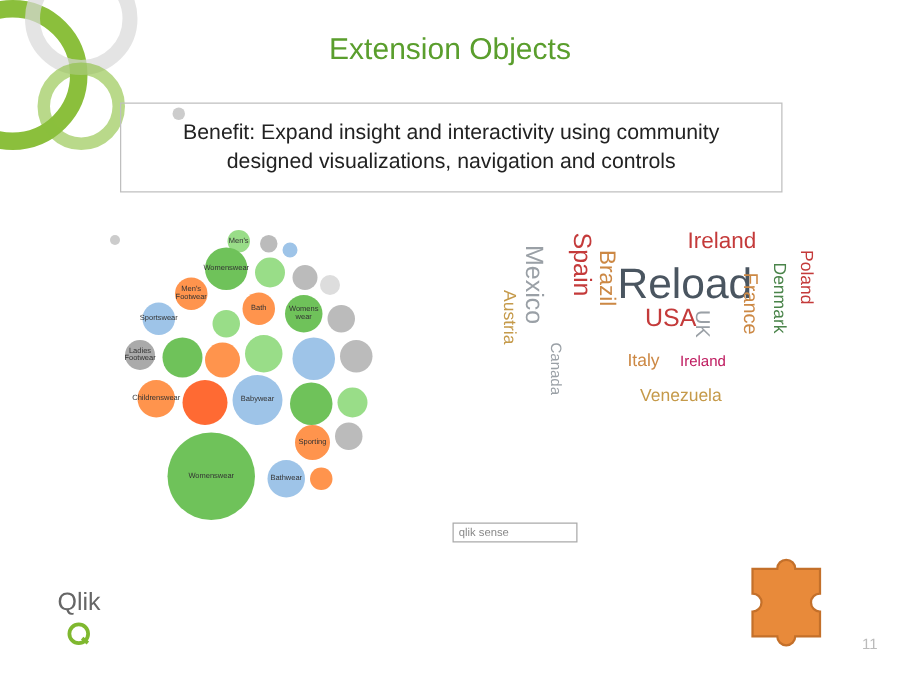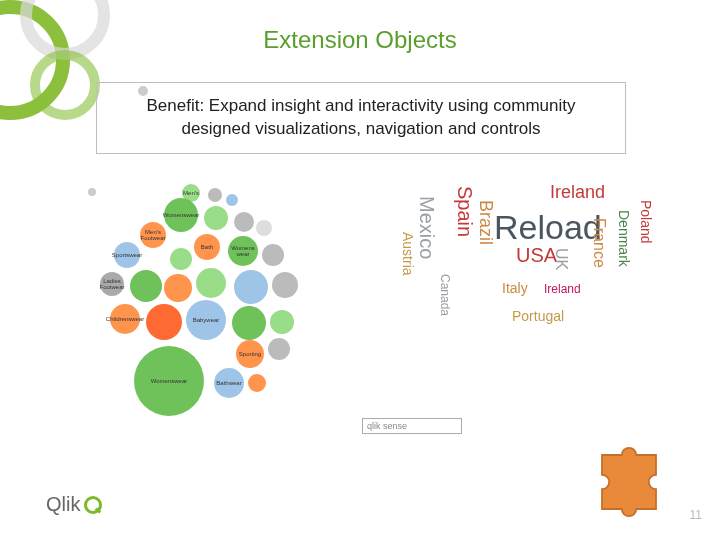--- a/index.html
+++ b/index.html
@@ -16,21 +16,21 @@
   .benefit-box { position: absolute; top: 82px; left: 96px; width: 530px; border: 1px solid #bfbfbf; padding: 12px 18px; text-align: center; font-size: 17px; color: #222; line-height: 1.35; }
   .viz-row { position: absolute; top: 178px; left: 86px; right: 40px; display: flex; gap: 18px; }
   .bubble-cluster { width: 260px; height: 240px; position: relative; }
   .bubble { position: absolute; border-radius: 50%; display: flex; align-items: center; justify-content: center; font-size: 6px; color: #333; text-align: center; line-height: 1; }
   .tagcloud { flex: 1; position: relative; height: 240px; }
   .tag { position: absolute; white-space: nowrap; }
   .reload-group { position: absolute; top: 414px; left: 362px; }
   .reload-btn { background: #4a90d9; color: #fff; border: none; padding: 5px 14px; font-size: 14px; border-radius: 2px; }
   .reload-input { margin-top: 4px; border: 1px solid #aaa; font-size: 9px; padding: 2px 4px; width: 100px; display: block; color: #888; }
   .puzzle { position: absolute; bottom: 22px; right: 46px; width: 90px; height: 90px; }
-  .footer-logo { position: absolute; bottom: 24px; left: 46px; font-size: 20px; font-weight: 400; color: #666; display: flex; align-items: center; gap: 4px; }
+  .footer-logo { position: absolute; bottom: 24px; left: 46px; font-size: 20px; font-weight: 400; color: #666; display: flex; align-items: center; gap: 4px; flex-direction: column; }
   .footer-logo .q-icon { width: 18px; height: 18px; border-radius: 50%; border: 3px solid #7fb82f; position: relative; }
   .footer-logo .q-icon::after { content: ""; position: absolute; width: 6px; height: 3px; background: #7fb82f; bottom: -1px; right: -2px; transform: rotate(40deg); }
   .pagenum { position: absolute; bottom: 18px; right: 18px; font-size: 12px; color: #bbb; }
 </style>
 </head>
 <body>
 
 <div class="bg-blob">
   <div class="ring r1"></div>
     <div class="ring r2"></div>
@@ -83,21 +83,21 @@
       <div class="tag" style="left: 52px; top: 54px; font-size: 14px; color: rgb(197, 154, 74); transform: rotate(90deg); transform-origin: left top;">Austria</div>
       <div class="tag" style="left: 130px; top: 30px; font-size: 34px; color: rgb(74, 85, 96);">Reload</div>
       <div class="tag" style="left: 152px; top: 66px; font-size: 20px; color: rgb(196, 58, 58);">USA</div>
       <div class="tag" style="left: 206px; top: 70px; font-size: 16px; color: rgb(154, 160, 166); transform: rotate(90deg); transform-origin: left top;">UK</div>
       <div class="tag" style="left: 244px; top: 40px; font-size: 16px; color: rgb(204, 136, 68); transform: rotate(90deg); transform-origin: left top;">France</div>
       <div class="tag" style="left: 268px; top: 32px; font-size: 14px; color: rgb(74, 132, 74); transform: rotate(90deg); transform-origin: left top;">Denmark</div>
       <div class="tag" style="left: 290px; top: 22px; font-size: 14px; color: rgb(196, 58, 58); transform: rotate(90deg); transform-origin: left top;">Poland</div>
       <div class="tag" style="left: 138px; top: 102px; font-size: 14px; color: rgb(204, 136, 68);">Italy</div>
       <div class="tag" style="left: 88px; top: 96px; font-size: 12px; color: rgb(154, 160, 166); transform: rotate(90deg); transform-origin: left top;">Canada</div>
       <div class="tag" style="left: 180px; top: 104px; font-size: 12px; color: #be185d;">Ireland</div>
-      <div class="tag" style="left: 148px; top: 130px; font-size: 14px; color: rgb(197, 154, 74);">Portugal</div>
+      <div class="tag" style="left: 148px; top: 130px; font-size: 14px; color: rgb(197, 154, 74);">Venezuela</div>
     </div>
 </div>
 
 <div class="reload-group">
   <span class="reload-input">qlik sense</span>
 </div>
 
 <div class="puzzle">
   <svg viewBox="0 0 100 100" width="90" height="90">
     <path d="M20 30 h22 a8 8 0 1 1 16 0 h22 v22 a8 8 0 1 0 0 16 v22 h-22 a8 8 0 1 1 -16 0 h-22 v-22 a8 8 0 1 0 0 -16 z" fill="#e88a3a" stroke="#c4702a" stroke-width="2"></path>

